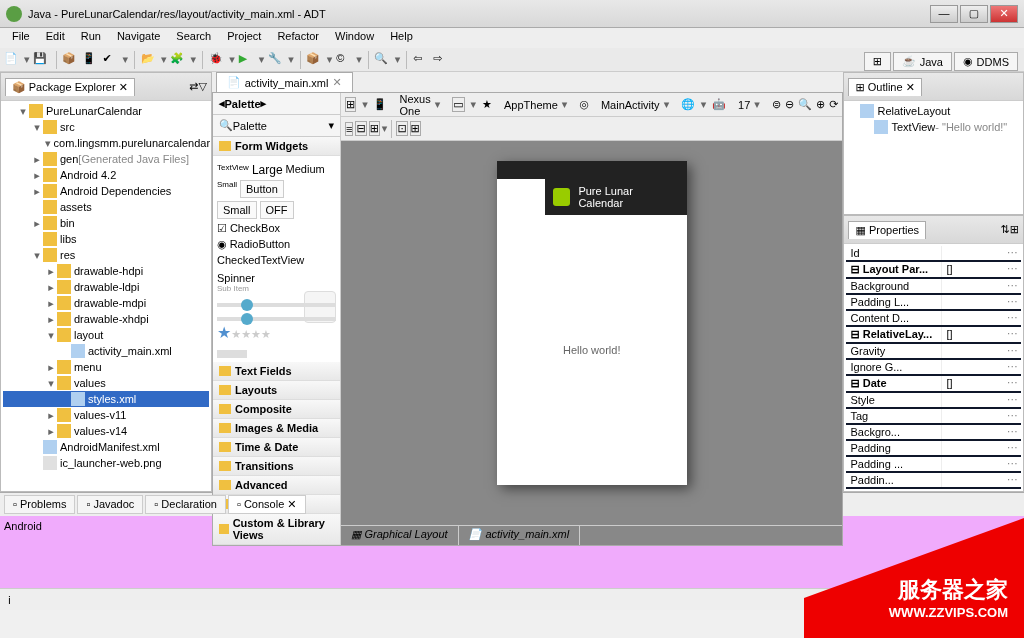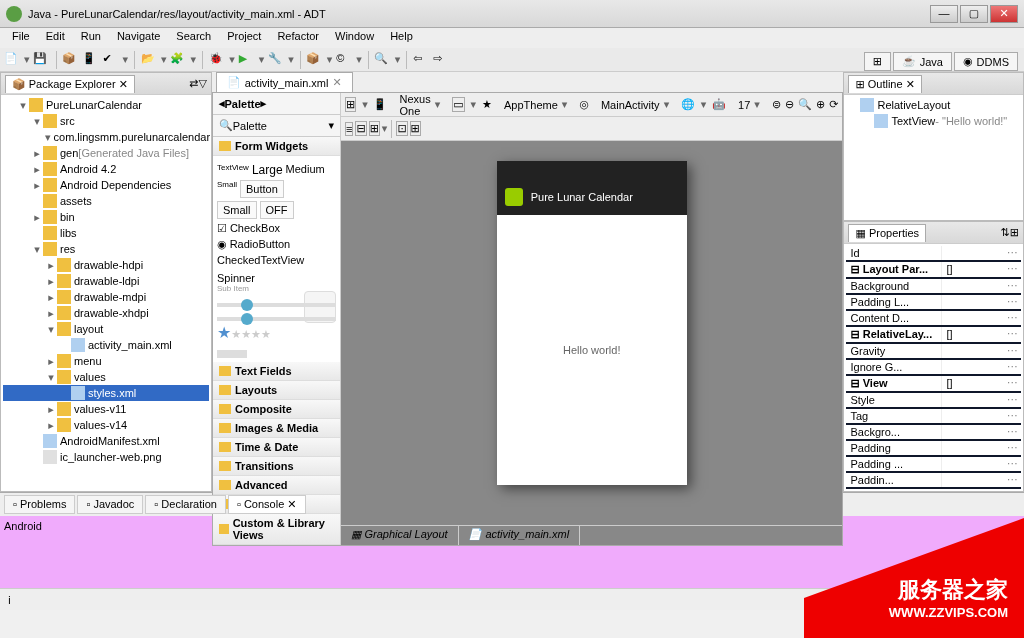--- a/index.html
+++ b/index.html
@@ -12,21 +12,21 @@
 .win-controls .close { background: linear-gradient(#e77,#c33); color: #fff; }
 .menubar { height: 20px; display: flex; padding: 0 4px; background: #eee; }
 .menubar span { padding: 2px 8px; }
 .toolbar { height: 24px; background: #eaeaea; border-bottom: 1px solid #ccc; display: flex; align-items: center; padding: 0 4px; gap: 4px; }
 .tb-btn { width: 16px; height: 16px; display: inline-block; }
 .tb-sep { width: 1px; height: 18px; background: #bbb; margin: 0 2px; }
 .perspective { position: absolute; right: 6px; top: 52px; display: flex; gap: 2px; }
 .perspective div { padding: 2px 8px; border: 1px solid #aaa; background: #f5f5f5; display: flex; align-items: center; gap: 4px; }
 .workspace { display: flex; height: 420px; }
 .panel { background: #f7f7f7; border: 1px solid #bbb; display: flex; flex-direction: column; }
-.panel-header { height: 22px; display: flex; align-items: center; padding: 0 4px; background: linear-gradient(#e8e8e8,#d8d8d8); border-bottom: 1px solid #ccc; }
+.panel-header { height: 28px; display: flex; align-items: center; padding: 0 4px; background: linear-gradient(#e8e8e8,#d8d8d8); border-bottom: 1px solid #ccc; }
 .panel-header .tab { padding: 2px 6px; background: #fff; border: 1px solid #aaa; border-bottom: none; }
 .tree { flex: 1; overflow: auto; background: #fff; padding: 2px; }
 .tree-item { display: flex; align-items: center; padding: 1px 0; white-space: nowrap; }
 .tree-item .exp { width: 12px; text-align: center; color: #666; }
 .tree-item .ico { width: 14px; height: 14px; margin-right: 3px; }
 .fld { background: #f0c040; } .pkg { background: #c8a050; } .file { background: #e0e0e0; } .java { background: #5080d0; } .xml { background: #b0d0f0; }
 .indent-1 { padding-left: 14px; } .indent-2 { padding-left: 28px; } .indent-3 { padding-left: 42px; } .indent-4 { padding-left: 56px; }
 .selected { background: #316ac5; color: #fff; }
 .editor { flex: 1; display: flex; flex-direction: column; background: #eee; }
 .editor-tabs { height: 22px; display: flex; align-items: flex-end; padding-left: 4px; }
@@ -44,21 +44,21 @@
 .slider-demo { margin: 10px 0; height: 4px; background: #ddd; position: relative; }
 .slider-demo::after { content: ''; position: absolute; left: 20%; top: -4px; width: 12px; height: 12px; background: #5ac; border-radius: 50%; }
 .stars { color: #5090d0; font-size: 16px; }
 .canvas-area { flex: 1; background: #888; position: relative; display: flex; flex-direction: column; }
 .canvas-toolbar { height: 24px; background: #eee; border-bottom: 1px solid #ccc; display: flex; align-items: center; padding: 0 4px; gap: 6px; }
 .ct-item { padding: 2px 6px; display: flex; align-items: center; gap: 4px; }
 .ct-arrow { color: #666; }
 .zoom-icons { margin-left: auto; display: flex; gap: 4px; }
 .device { width: 190px; margin: 20px auto; background: #fff; box-shadow: 4px 4px 12px rgba(0,0,0,0.5); }
 .device-status { height: 18px; background: #222; }
-.device-titlebar { height: 36px; background: #222; color: #fff; display: flex; align-items: center; padding: 0 8px; gap: 8px; font-size: 15px; }
+.device-titlebar { height: 36px; background: #222; color: #fff; display: flex; align-items: center; padding: 0 8px; gap: 8px; font-size: 15px; margin-left: 48px; }
 .android-icon { width: 18px; height: 18px; background: #9c0; border-radius: 3px; }
 .device-content { height: 270px; display: flex; align-items: center; justify-content: center; color: #666; }
 .editor-bottom-tabs { height: 20px; display: flex; border-top: 1px solid #ccc; }
 .editor-bottom-tabs div { padding: 2px 10px; border-right: 1px solid #ccc; font-style: italic; }
 .right-col { width: 190px; display: flex; flex-direction: column; }
 .outline { flex: 0.45; }
 .properties { flex: 0.55; }
 .prop-row { display: flex; border-bottom: 2px solid #0f172a; }
 .prop-row .k { width: 55%; padding: 1px 4px; border-right: 1px solid #eee; overflow: hidden; text-overflow: ellipsis; white-space: nowrap; }
 .prop-row .v { width: 35%; padding: 1px 4px; }
@@ -483,21 +483,21 @@
             <div class="k">Gravity</div>
             <div class="v"></div>
             <div class="b">⋯</div>
           </div>
           <div class="prop-row">
             <div class="k">Ignore G...</div>
             <div class="v"></div>
             <div class="b">⋯</div>
           </div>
           <div class="prop-row prop-cat">
-            <div class="k">⊟ View</div>
+            <div class="k">⊟ Date</div>
             <div class="v">[]</div>
             <div class="b">⋯</div>
           </div>
           <div class="prop-row">
             <div class="k">Style</div>
             <div class="v"></div>
             <div class="b">⋯</div>
           </div>
           <div class="prop-row">
             <div class="k">Tag</div>

